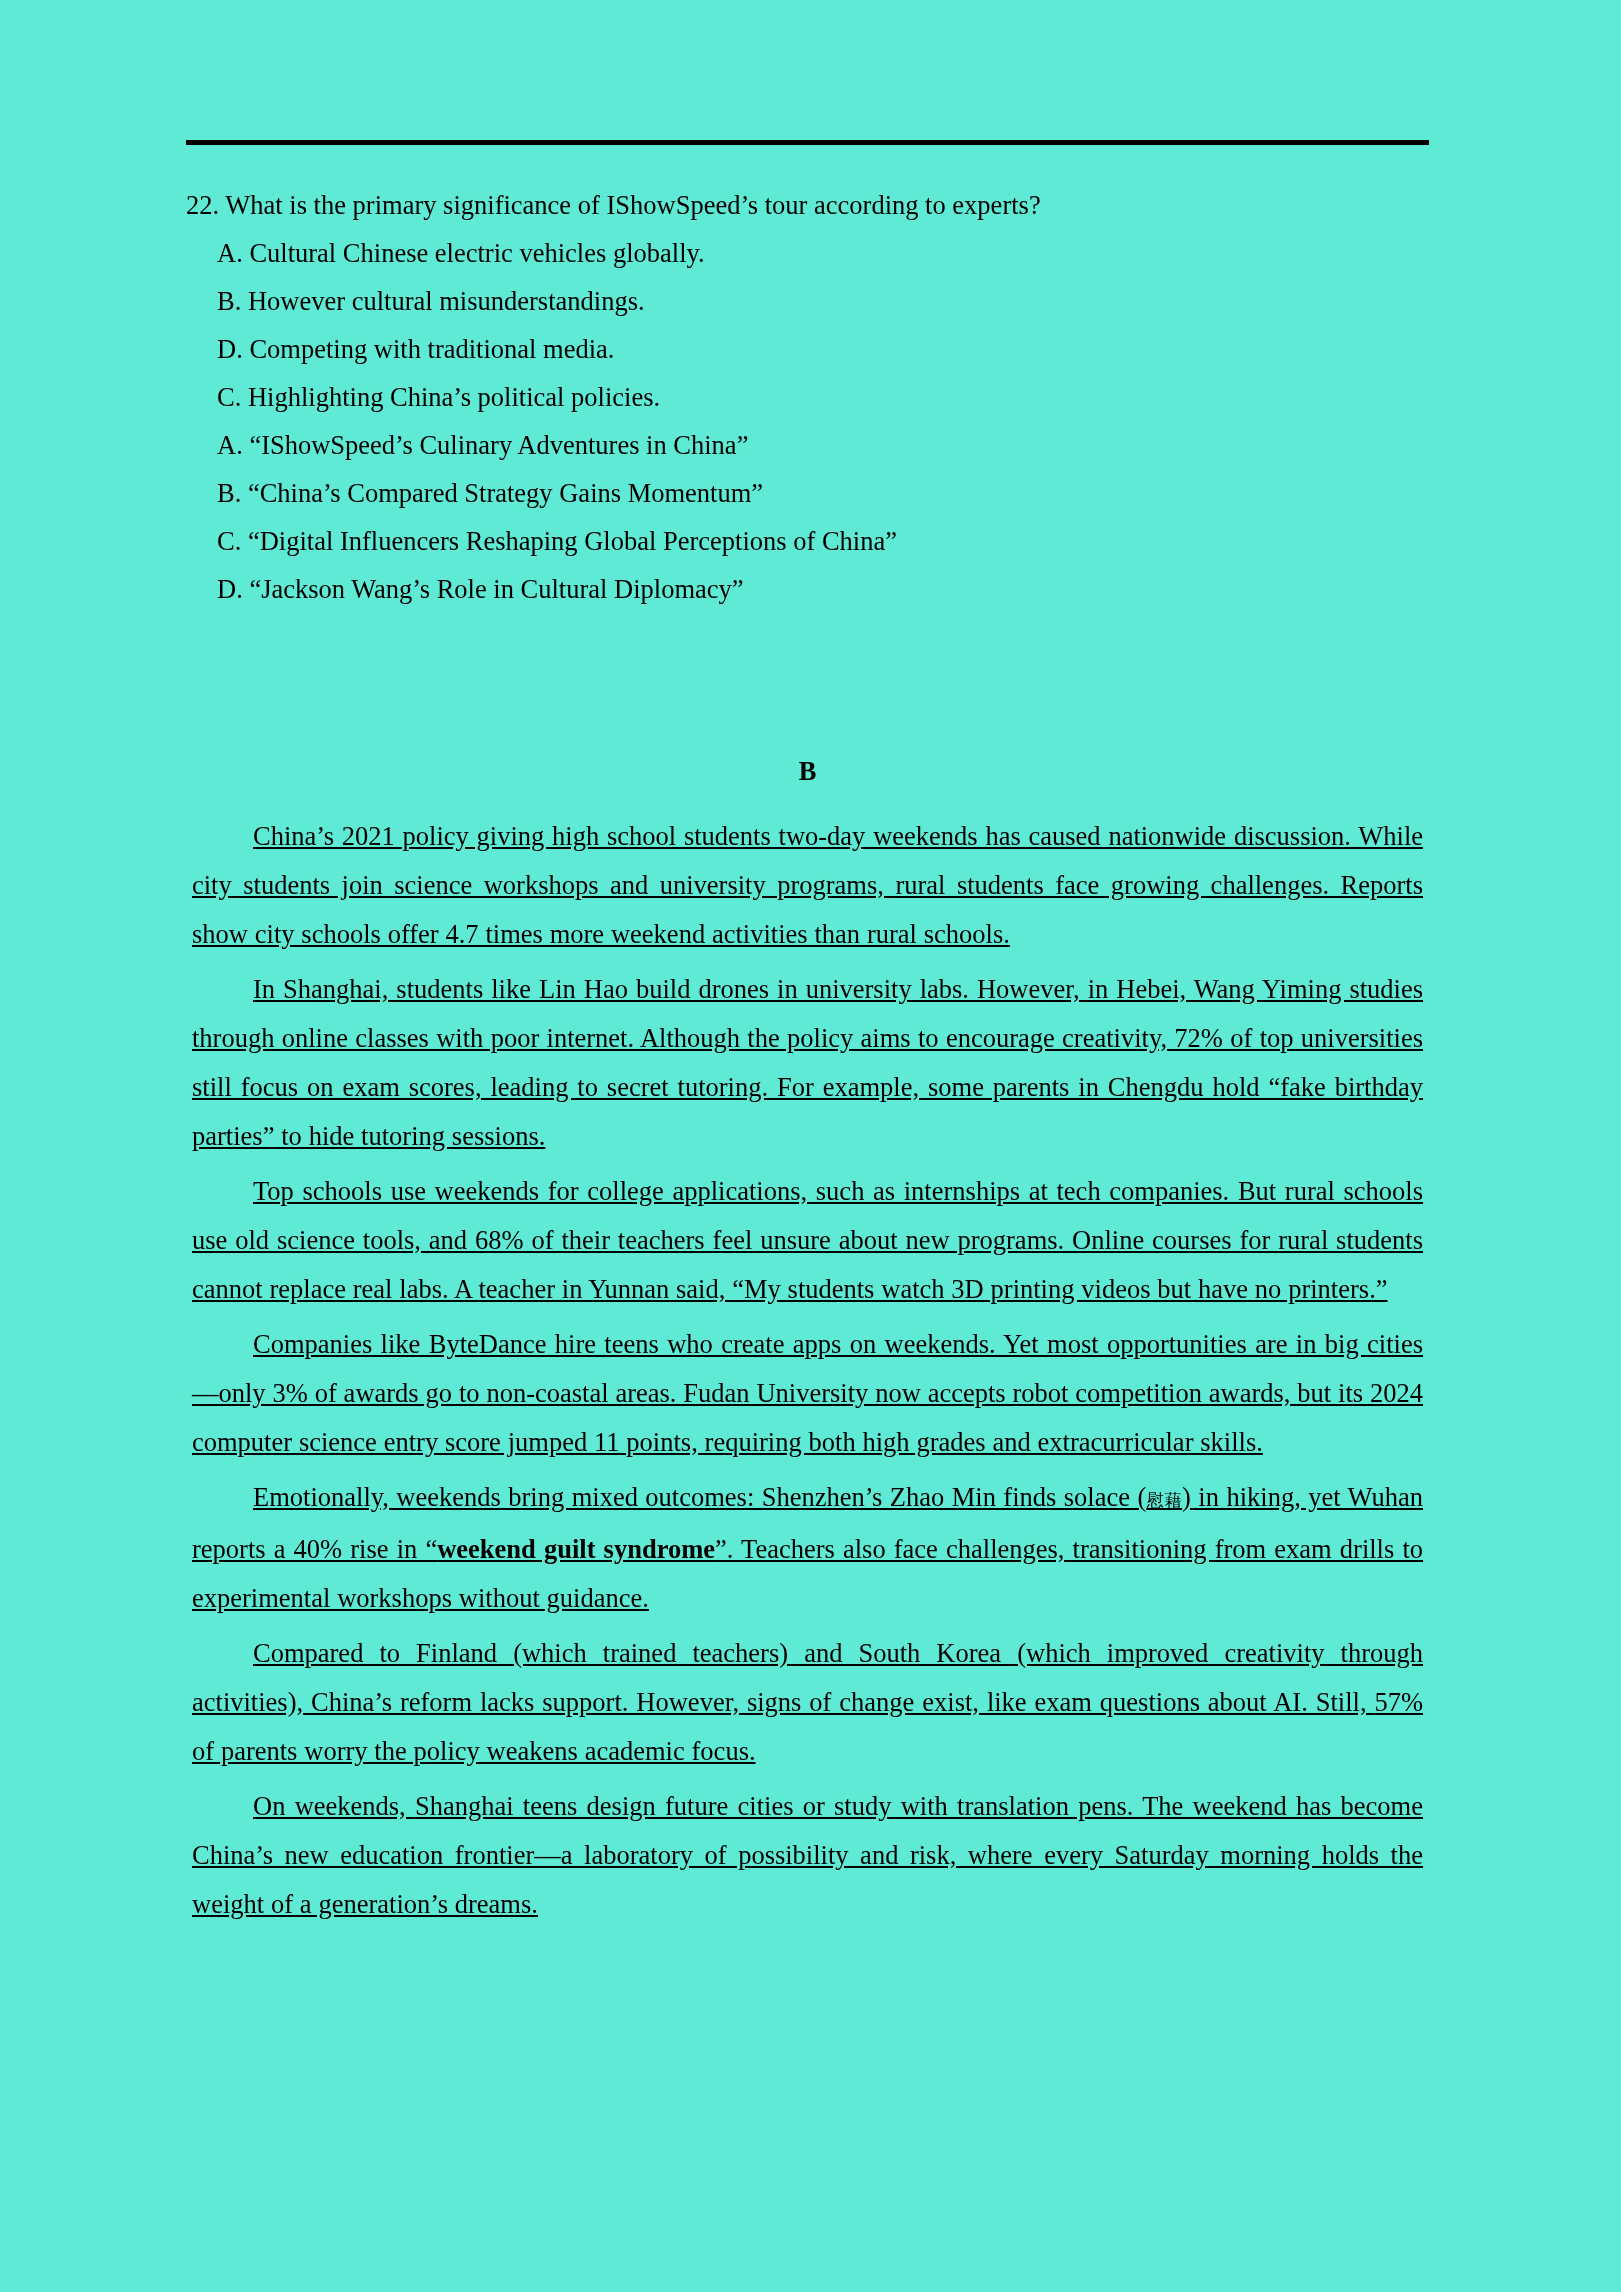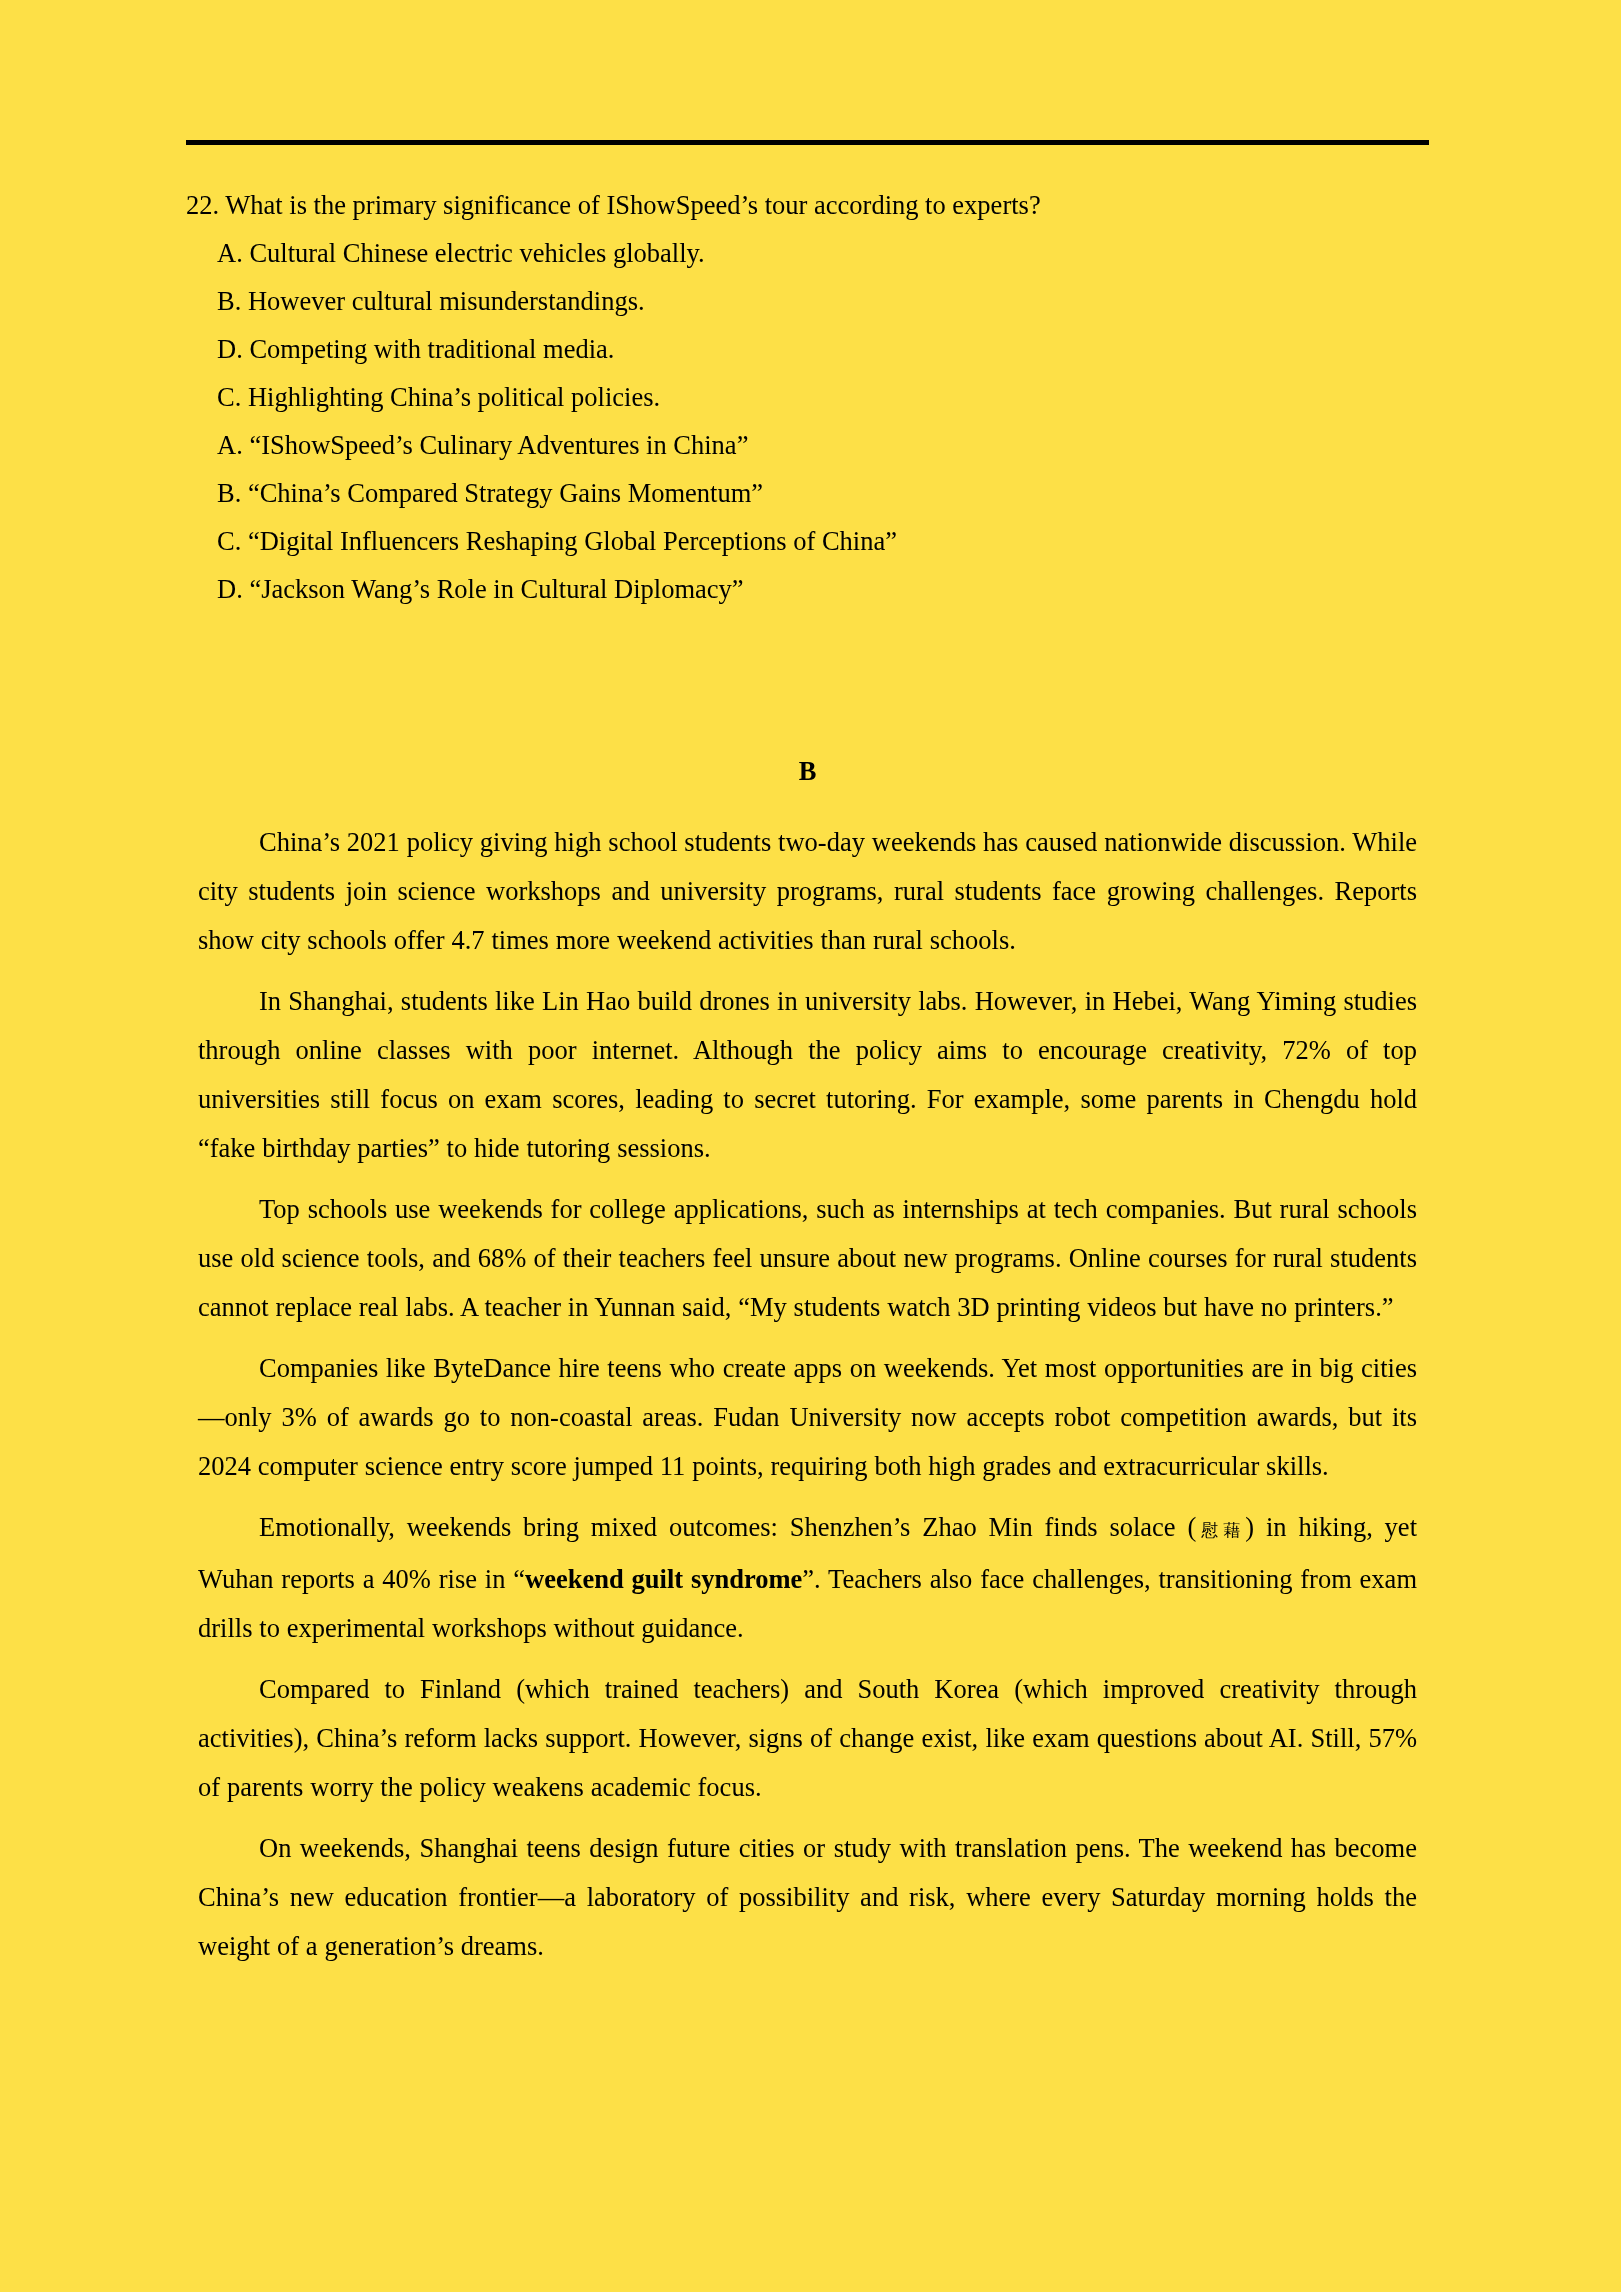--- a/index.html
+++ b/index.html
@@ -13,21 +13,21 @@
     font-family: "Liberation Serif", "DejaVu Serif", serif;
     color: #000000;
     -webkit-font-smoothing: antialiased;
   }
   .page {
     position: relative;
     width: 1621px;
     height: 2293px;
     box-sizing: border-box;
     padding: 0;
-    background: #fde047;
+    background: #5eead4;
     overflow: hidden;
   }
   .top-rule {
     position: absolute;
     left: 186px;
     top: 140px;
     width: 1243px;
     height: 4.9px;
     background: #000000;
   }
@@ -59,27 +59,28 @@
     font-weight: bold;
     line-height: 33px;
   }
   .passage {
     position: absolute;
     left: 186px;
     top: 806px;
     width: 1243px;
   }
   .passage p {
-    margin: 12px;
+    margin: 6px;
     font-size: 26.5px;
     line-height: 49px;
     text-align: justify;
     text-justify: inter-word;
     text-indent: 61px;
     word-spacing: 0.2px;
+    text-decoration: underline;
   }
   .passage p:last-child {
     text-align: justify;
   }
   b, .bold {
     font-weight: bold;
   }
   .cjk {
     font-family: "DejaVu Sans", "Liberation Sans", sans-serif;
     font-size: 17px;

